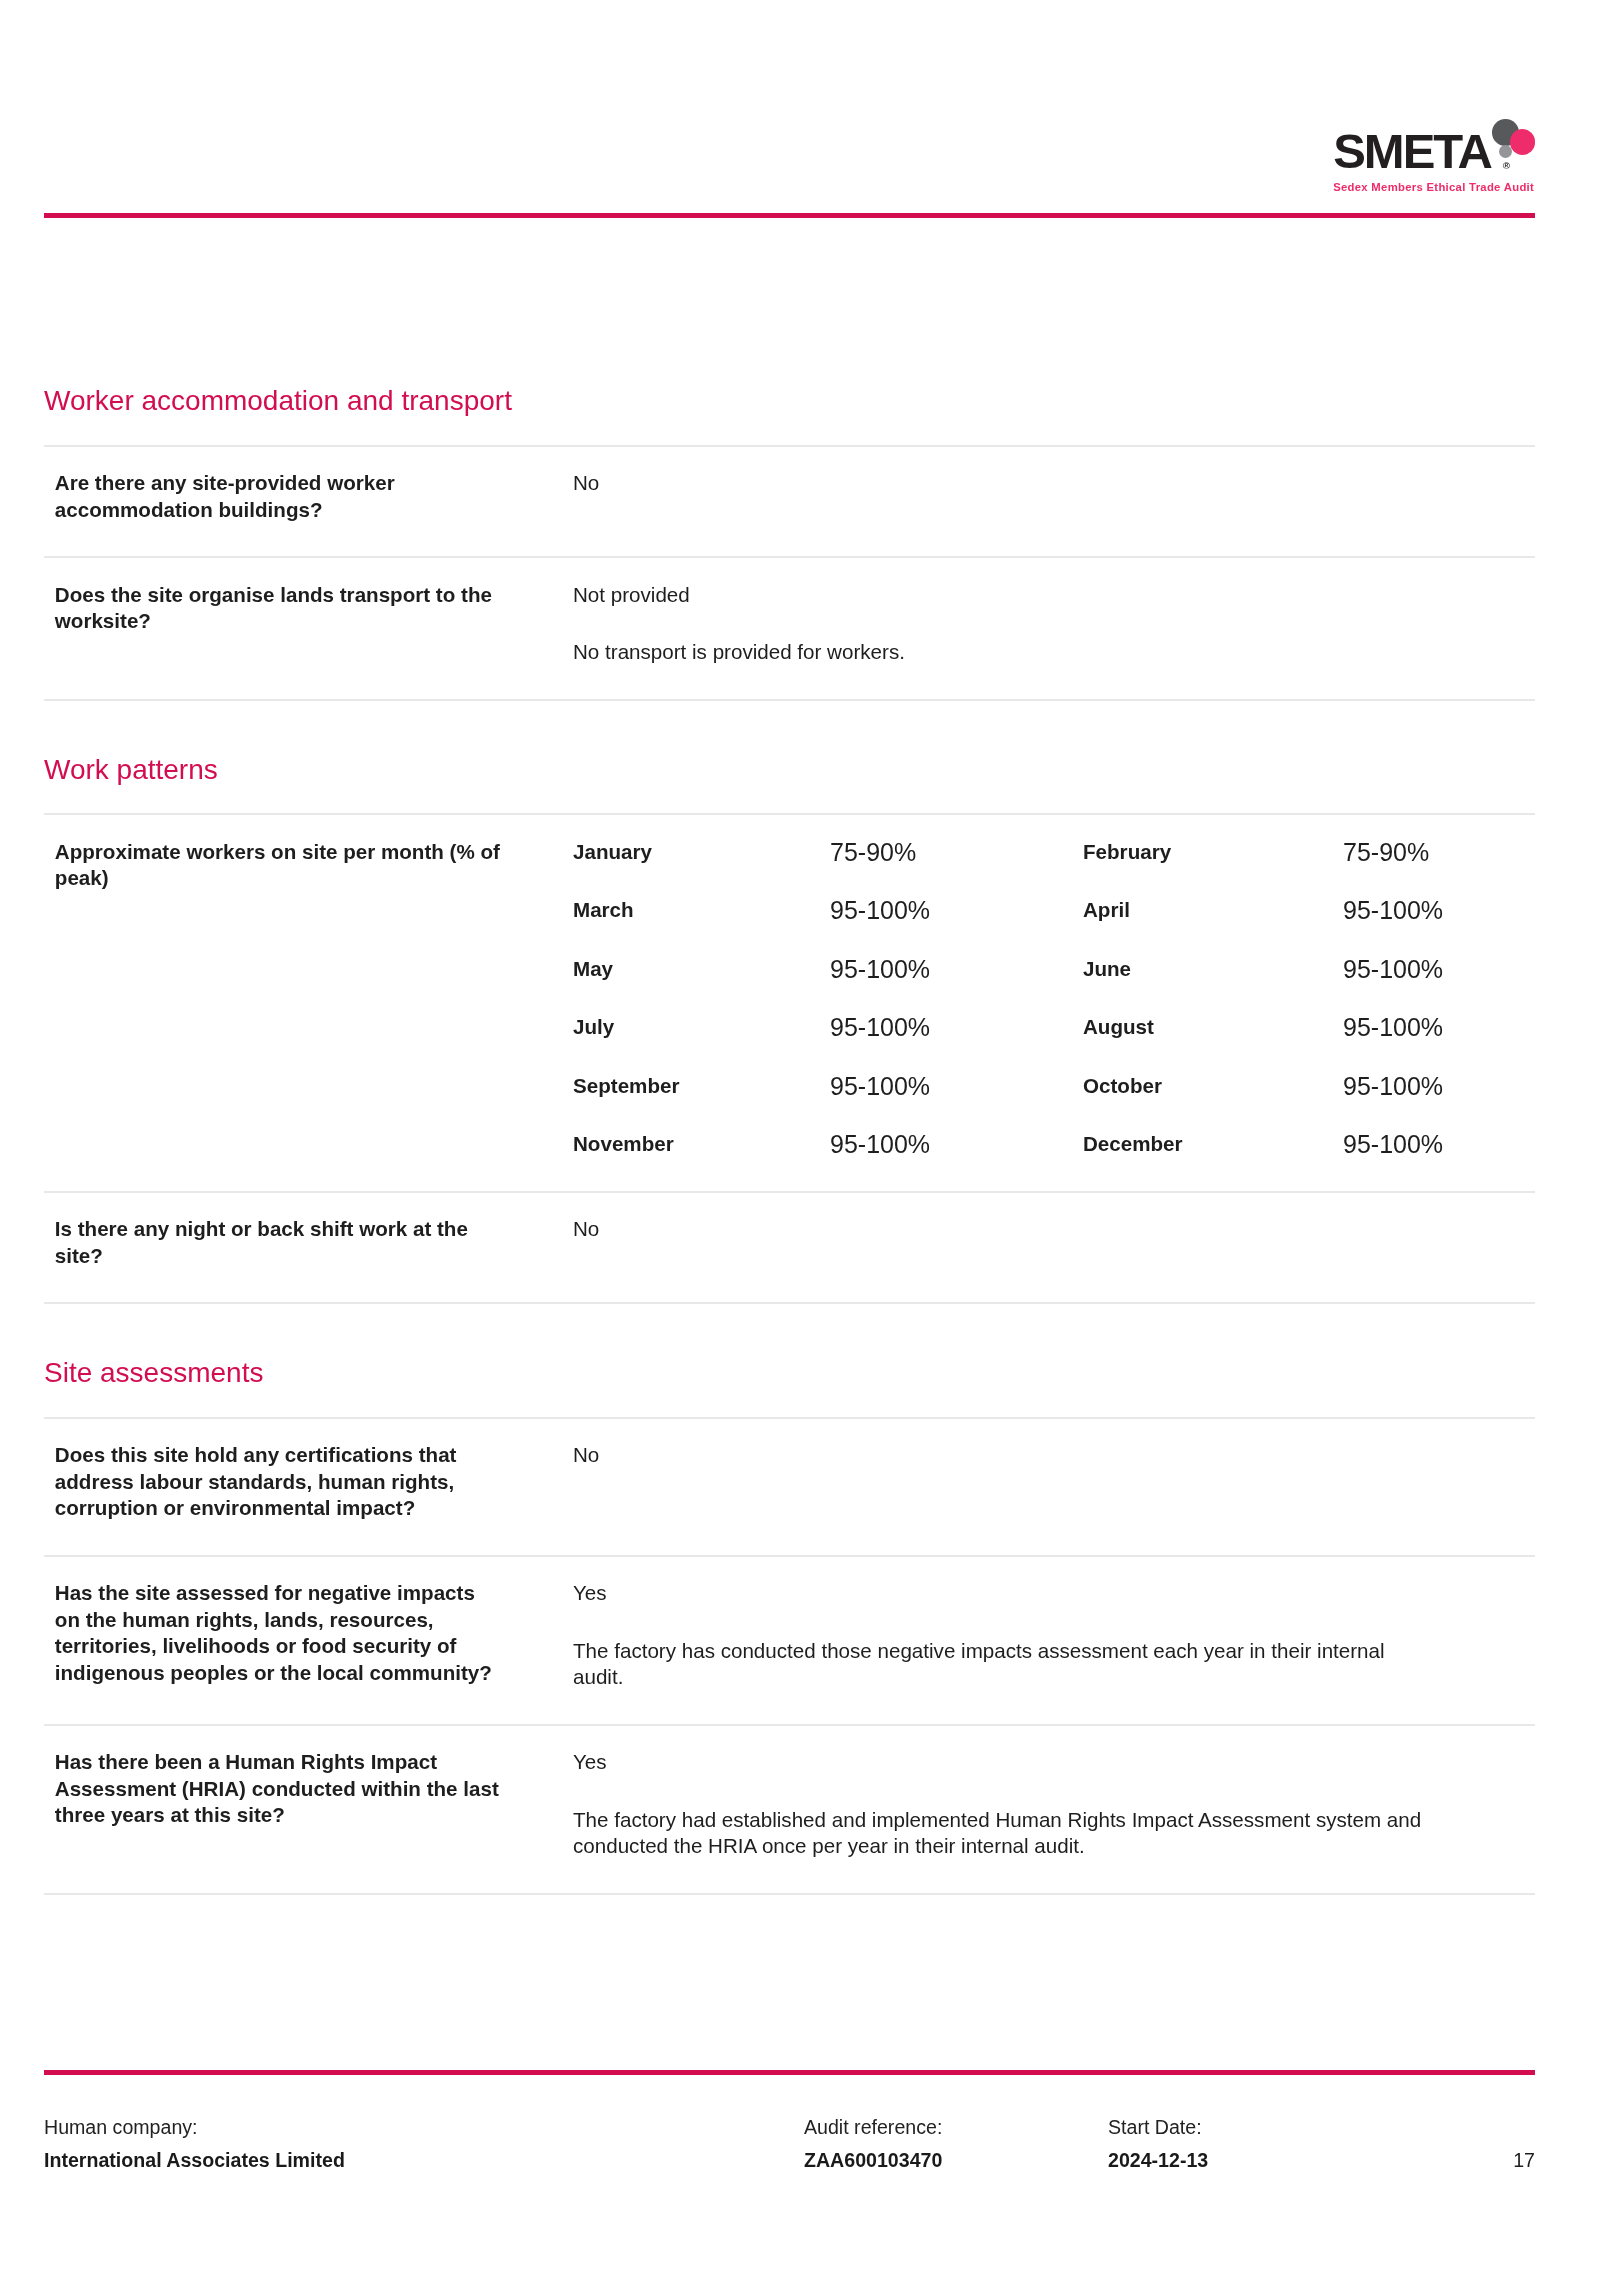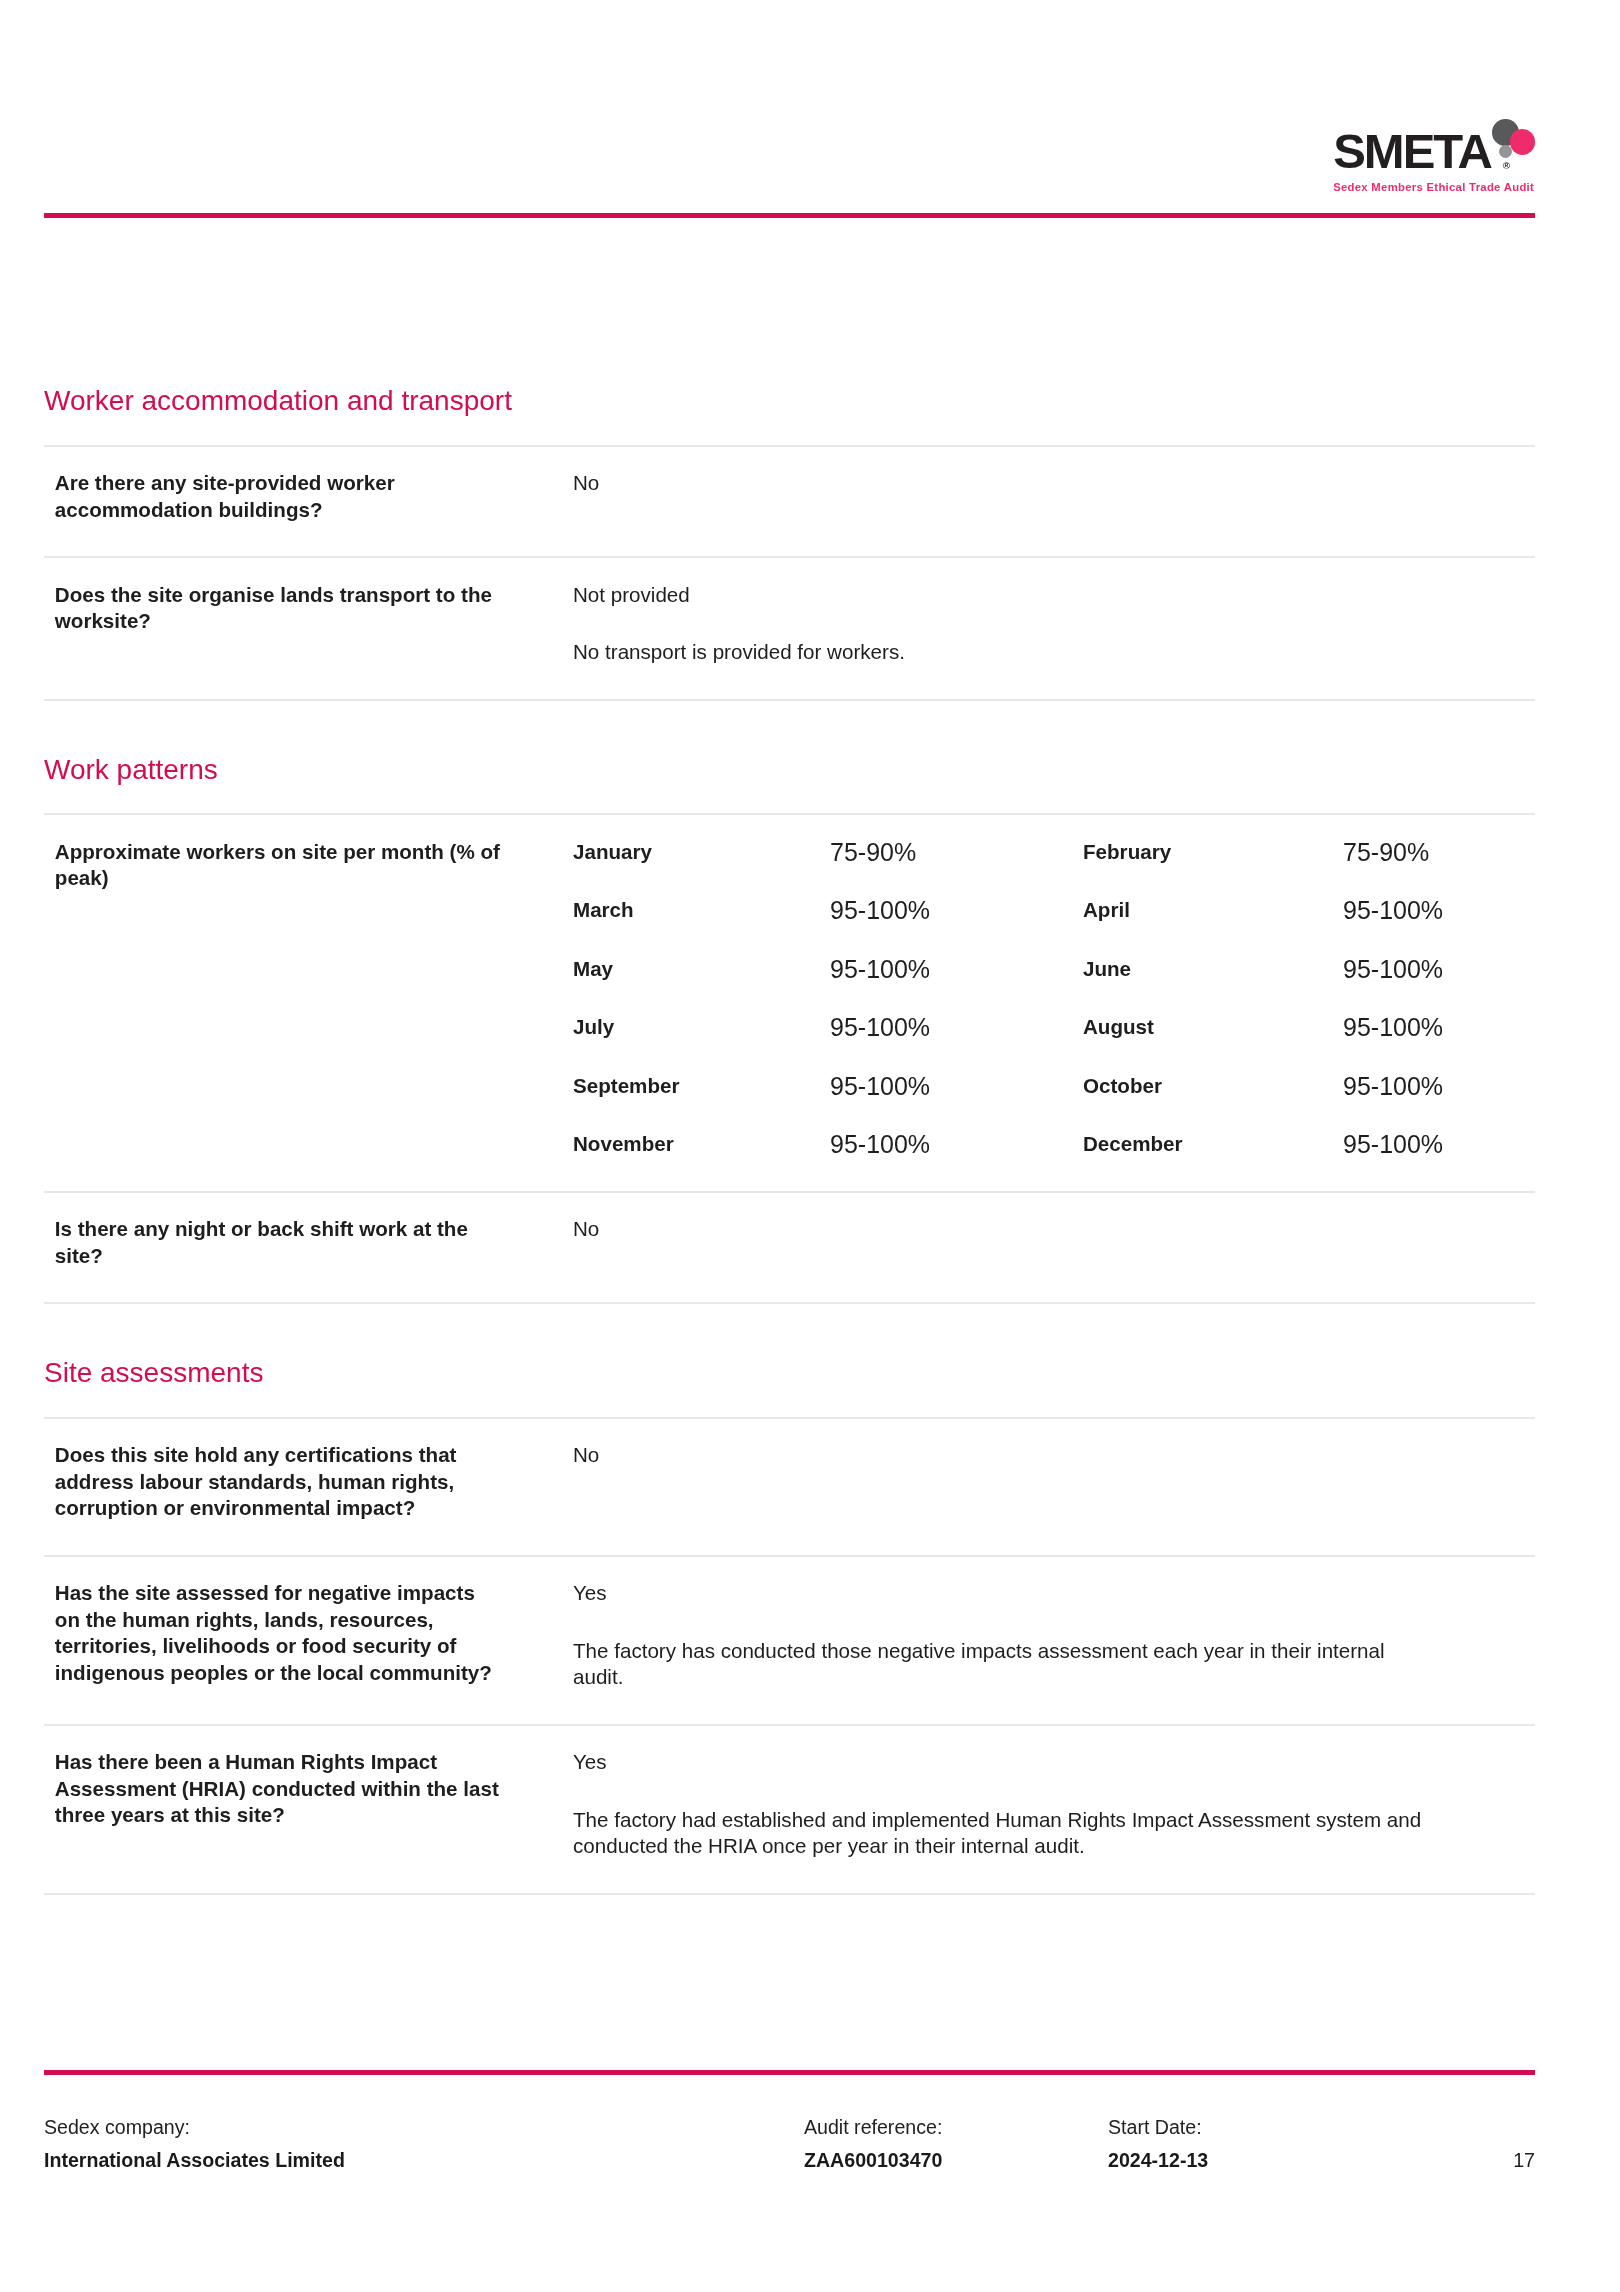--- a/index.html
+++ b/index.html
@@ -187,21 +187,21 @@
         </div>
       </div>
     </section>
 
   </main>
 
   <footer>
     <div class="f-rule"></div>
     <div class="footer-grid">
       <div class="fcol">
-        <div class="flabel">Sedex company:</div>
+        <div class="flabel">Human company:</div>
         <div class="fvalue">International Associates Limited</div>
       </div>
       <div class="fcol">
         <div class="flabel">Audit reference:</div>
         <div class="fvalue">ZAA600103470</div>
       </div>
       <div class="fcol">
         <div class="flabel">Start Date:</div>
         <div class="fvalue">2024-12-13</div>
       </div>

